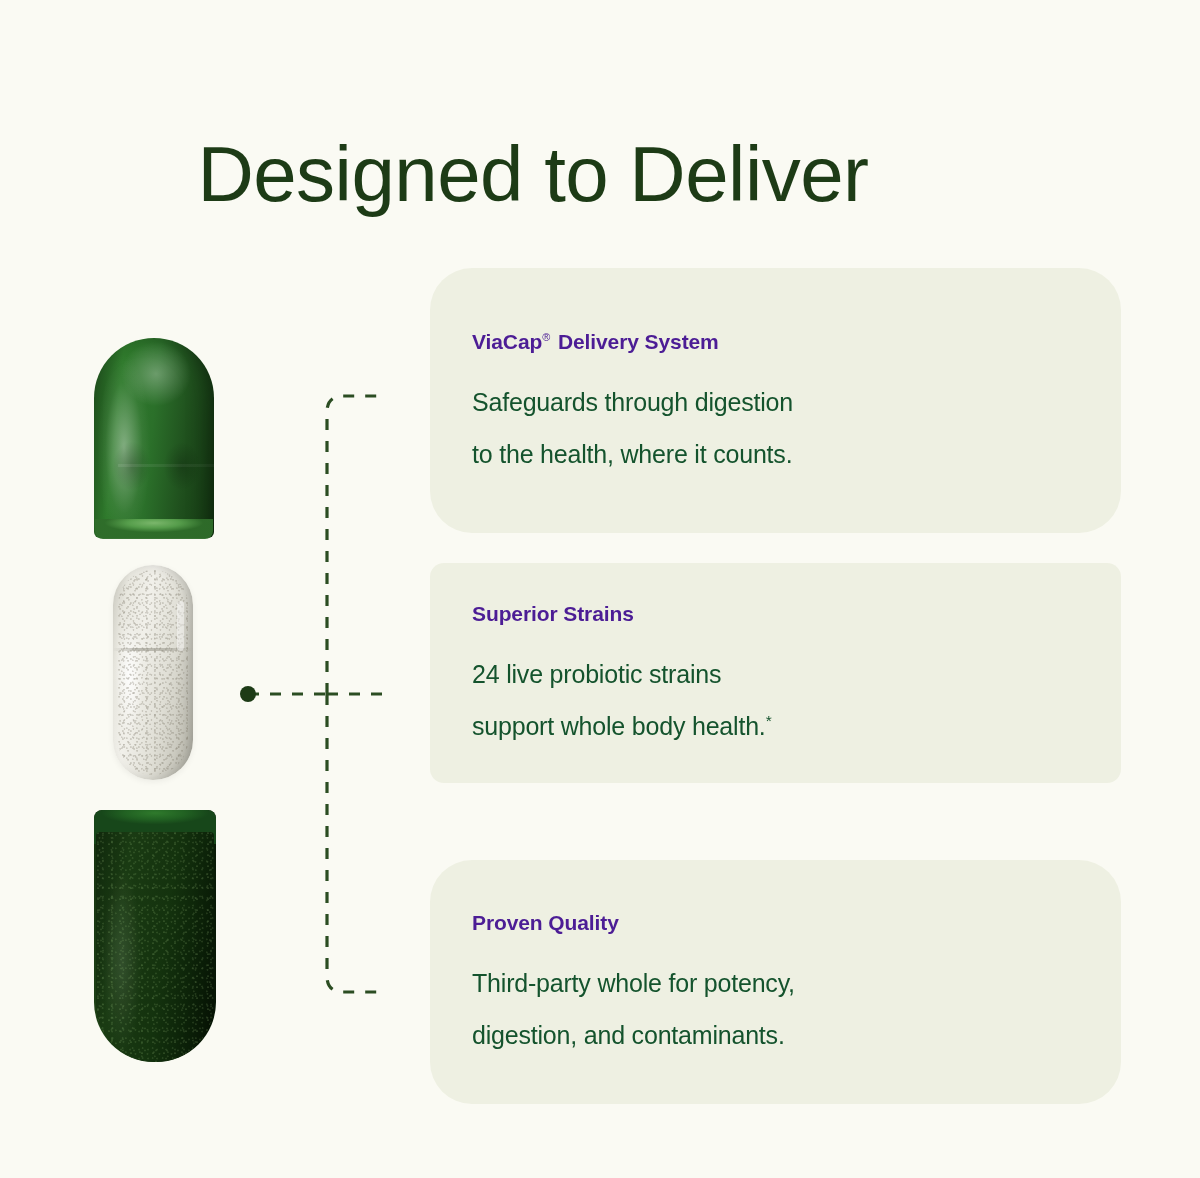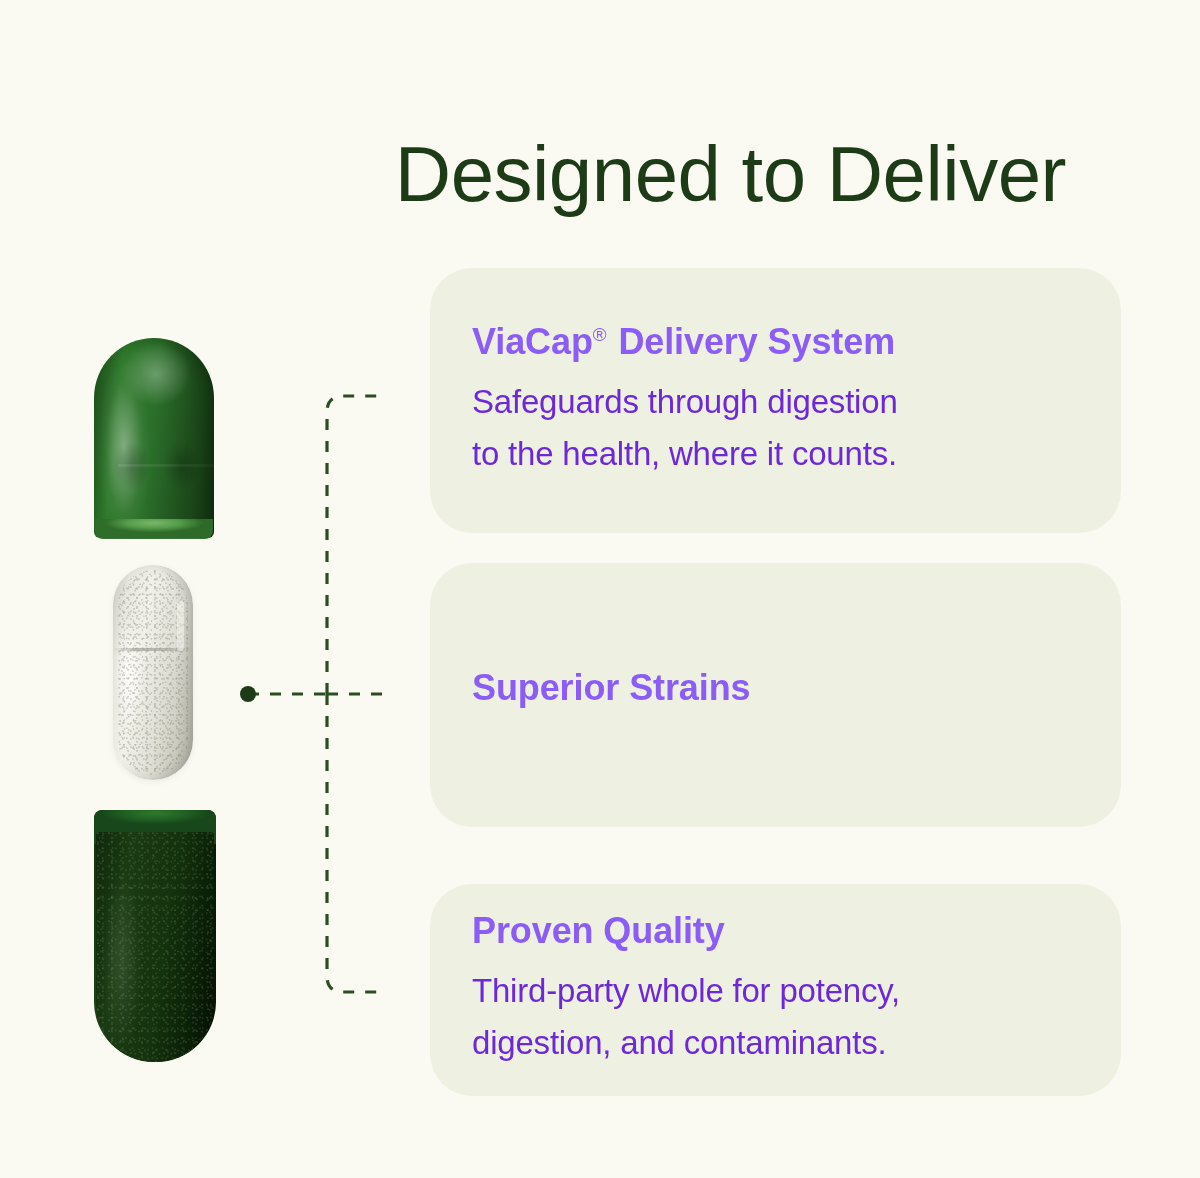--- a/index.html
+++ b/index.html
@@ -21,21 +21,21 @@
     height: 1178px;
     background: #fafaf3;
   }
 
   
   .page-title {
     position: absolute;
     top: 76px;
     left: 0;
     width: 1066px;
-    text-align: right;
+    text-align: center;
     font-size: 78px;
     line-height: 92px;
     font-weight: 400;
     color: #1d3b16;
     letter-spacing: -0.5px;
   }
 
   
   .capsule-stack {
     position: absolute;
@@ -199,51 +199,51 @@
   .card {
     position: absolute;
     left: 430px;
     width: 691px;
     background: #eef0e2;
     border-radius: 42px;
     box-sizing: border-box;
     padding: 0 42px;
   }
   #card-0 { top: 268px; height: 265px; }
-  #card-1 { top: 563px; height: 264px; }
-  #card-2 { top: 860px; height: 212px; margin-top: 24px; }
+  #card-1 { top: 563px; height: 220px; border-radius: 14px; }
+  #card-2 { top: 860px; height: 244px; }
 
   .card-inner {
     position: absolute;
     left: 42px;
     right: 42px;
     top: 50%;
     transform: translateY(-50%);
   }
 
   .card-title {
-    font-size: 36px;
+    font-size: 21px;
     line-height: 40px;
     font-weight: 700;
-    color: #8b5cf6;
+    color: #4c1d95;
     margin: 0 0 14px 0;
     letter-spacing: -0.1px;
   }
   .card-title sup {
     font-size: 0.52em;
     vertical-align: super;
     line-height: 0;
     font-weight: 400;
     margin-right: 2px;
   }
   .card-desc {
-    font-size: 33px;
+    font-size: 25px;
     line-height: 52px;
     font-weight: 400;
-    color: #6d28d9;
+    color: #14532d;
     margin: 0;
     letter-spacing: -0.2px;
   }
   .card-desc sup {
     font-size: 0.62em;
     vertical-align: super;
     line-height: 0;
   }
 </style>
 </head>
@@ -289,20 +289,21 @@
   <div class="card" id="card-0">
     <div class="card-inner">
       <div class="card-title"><span>ViaCap</span><sup>®</sup> <span>Delivery System</span></div>
       <p class="card-desc"><span>Safeguards through digestion</span><br><span>to the health, where it counts.</span></p>
     </div>
   </div>
 
   <div class="card" id="card-1">
     <div class="card-inner">
       <div class="card-title"><span>Superior Strains</span></div>
+      <p class="card-desc"><span>24 live probiotic strains</span><br><span>support whole body health.</span><sup>*</sup></p>
     </div>
   </div>
 
   <div class="card" id="card-2">
     <div class="card-inner">
       <div class="card-title"><span>Proven Quality</span></div>
       <p class="card-desc"><span>Third-party whole for potency,</span><br><span>digestion, and contaminants.</span></p>
     </div>
   </div>
 

